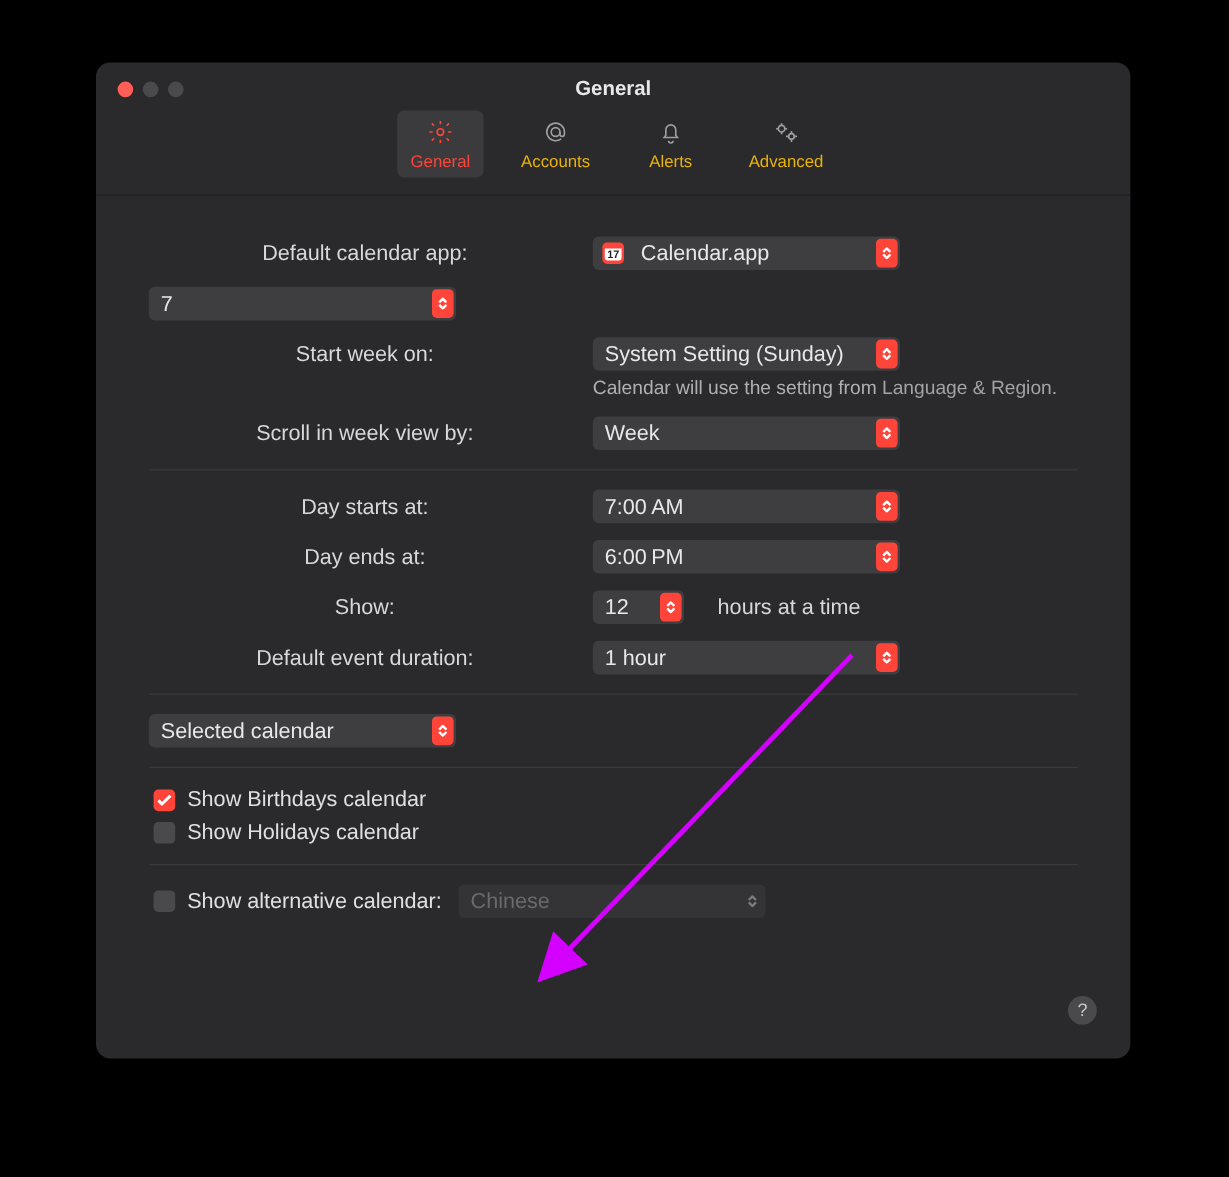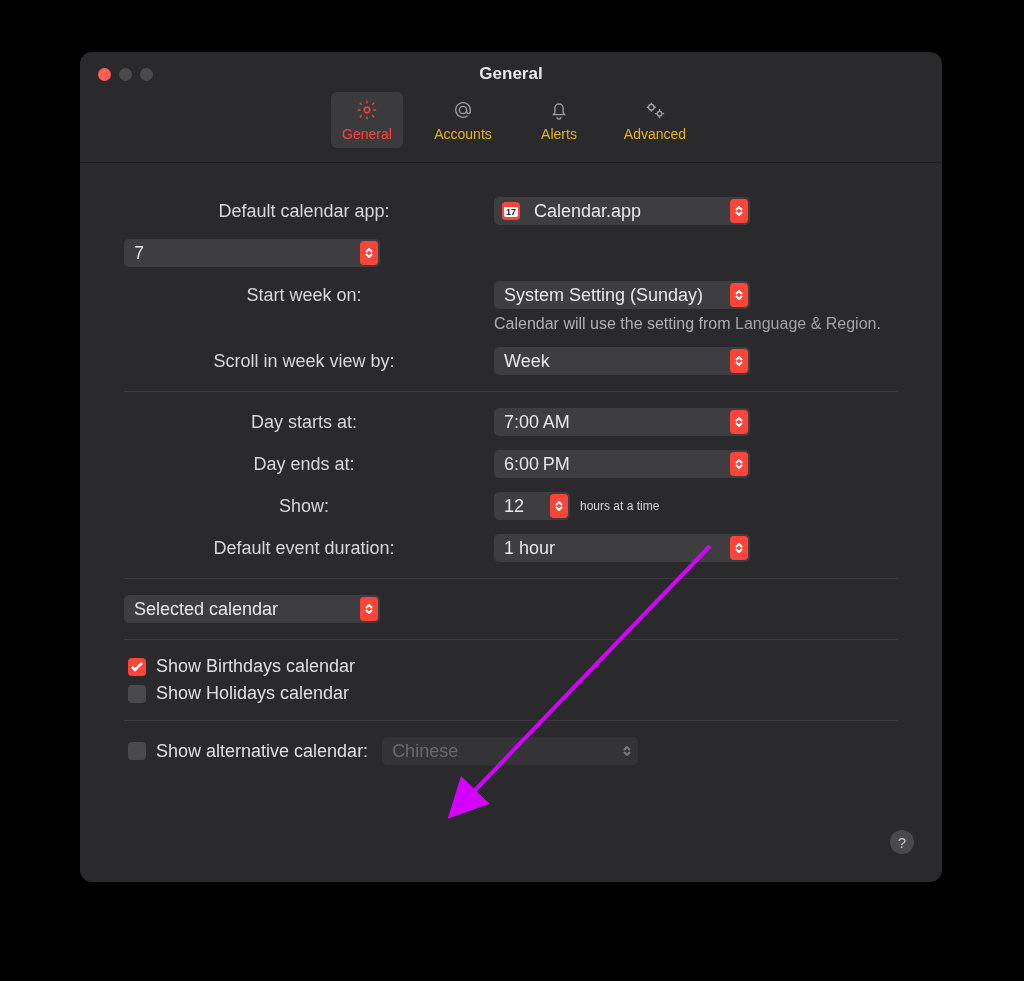--- a/index.html
+++ b/index.html
@@ -27,21 +27,21 @@
   .select.disabled .val{color:#6a6a6c}
   .stepper{position:absolute;right:2px;top:2px;bottom:2px;width:18px;background:#ff453a;border-radius:4px;display:flex;flex-direction:column;align-items:center;justify-content:center}
   .stepper svg{width:8px;height:5px;stroke:#fff;stroke-width:2;fill:none}
   .stepper-grey{position:absolute;right:4px;top:3px;bottom:3px;width:14px;display:flex;flex-direction:column;align-items:center;justify-content:center}
   .stepper-grey svg{width:8px;height:5px;stroke:#7a7a7c;stroke-width:2;fill:none}
   .appicon{width:18px;height:18px;margin-left:8px;margin-right:4px;background:#ff453a;border-radius:4px;display:flex;flex-direction:column;align-items:center;justify-content:center}
   .appicon .num{font-size:9px;font-weight:700;color:#222;background:#fff;border-radius:0 0 2px 2px;width:14px;text-align:center;line-height:10px;margin-top:2px}
   .hint{margin-left:370px;margin-top:-8px;margin-bottom:14px;font-size:16px;color:#b0b0b0}
   .hint a{color:#a3a3a3;text-decoration:none}
   .divider{height:1px;background:#3a3a3c;margin:16px 0}
-  .suffix{margin-left:10px;color:#d8d8d8;font-size:12px}
+  .suffix{margin-left:28px;color:#d8d8d8;font-size:18px}
   .checkrow{display:flex;align-items:center;margin-bottom:6px}
   .checkbox{width:18px;height:18px;border-radius:4px;margin-right:10px;display:flex;align-items:center;justify-content:center;flex-shrink:0}
   .checkbox.on{background:#ff453a}
   .checkbox.off{background:#4a4a4c}
   .checkbox svg{width:12px;height:10px;stroke:#fff;stroke-width:2.5;fill:none}
   .chklabel{color:#e0e0e0;font-size:18px}
   .help{position:absolute;right:28px;bottom:28px;width:24px;height:24px;border-radius:50%;background:#4a4a4c;color:#c8c8c8;font-size:15px;display:flex;align-items:center;justify-content:center}
   .arrow{position:absolute;pointer-events:none}
   .section{margin-top:26px}
   .checksection{padding-left:4px}

